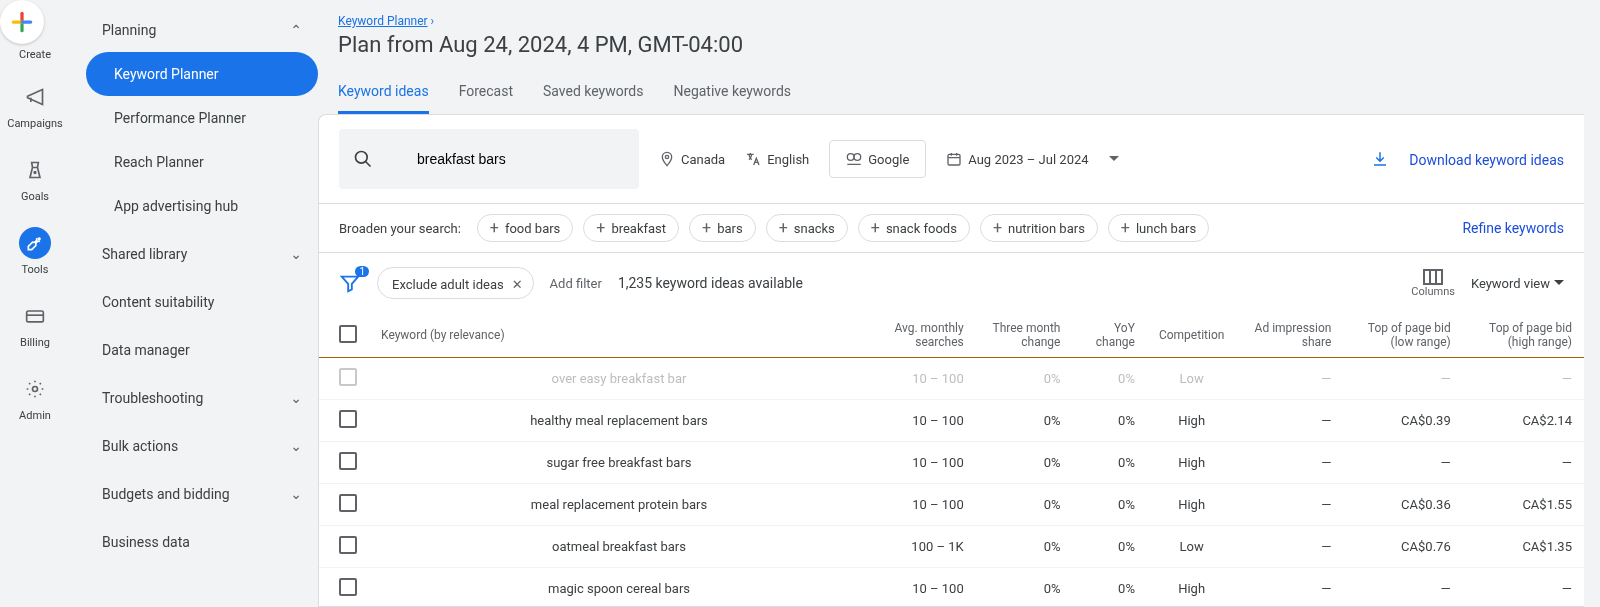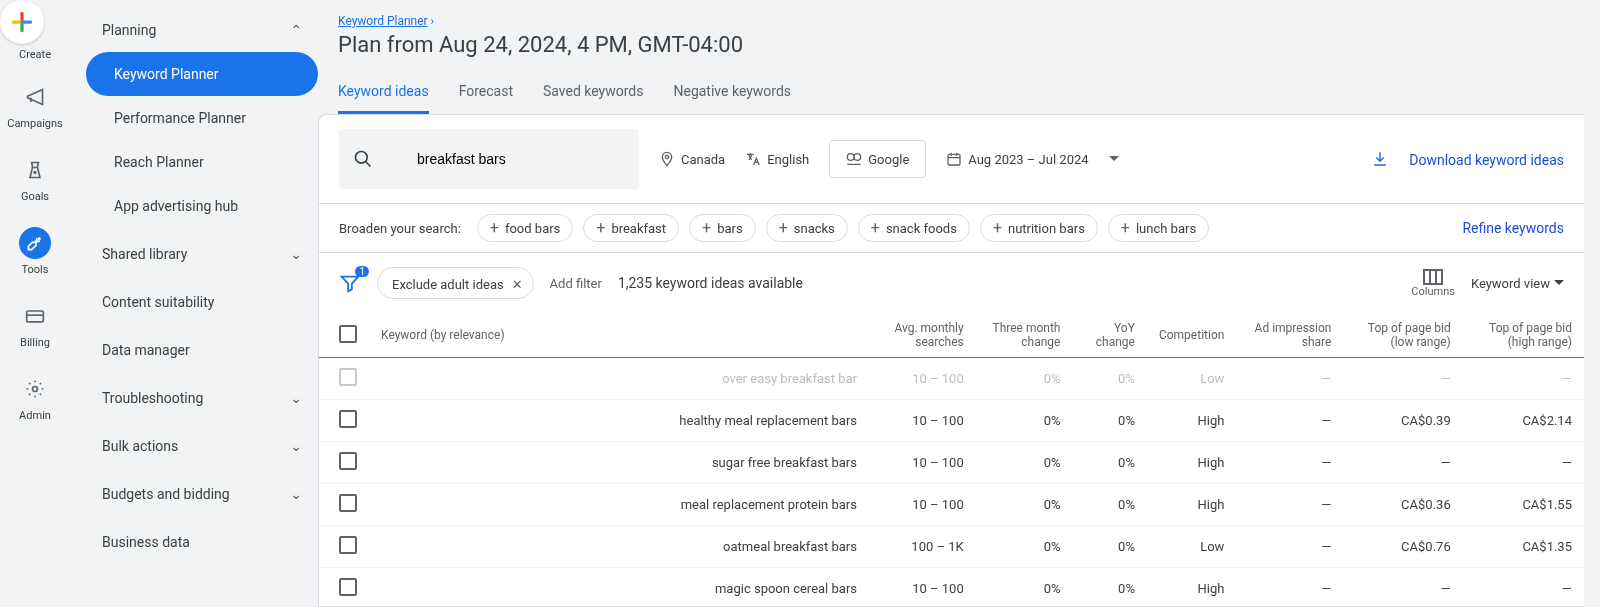--- a/index.html
+++ b/index.html
@@ -58,21 +58,21 @@
 .view-btn { display: flex; align-items: center; gap: 4px; font-size: 13px; cursor: pointer; }
 
 .table-wrap { flex: 1; overflow: auto; }
 table { width: 100%; border-collapse: collapse; }
 th { text-align: right; font-size: 12px; color: #5f6368; font-weight: 400; padding: 8px 12px; border-bottom: 1px solid #a16207; vertical-align: middle; }
 th:nth-child(1), th:nth-child(2) { text-align: left; }
 th:nth-child(6) { text-align: right; }
 th:nth-child(1) { width: 50px; padding-left: 20px; }
 th:nth-child(2) { width: 500px; }
 td { text-align: right; font-size: 13px; color: #3c4043; padding: 10px 12px; border-bottom: 1px solid #f1f3f4; }
-td:nth-child(1), td:nth-child(2), td:nth-child(6) { text-align: right; }
+td:nth-child(1), td:nth-child(2), td:nth-child(6) { text-align: center; }
 td:nth-child(1) { padding-left: 20px; }
 .cb { width: 18px; height: 18px; border: 2px solid #5f6368; border-radius: 2px; cursor: pointer; display: inline-block; }
 
 svg { display: block; }
 </style>
 </head>
 <body>
 
 <div class="app">
 

